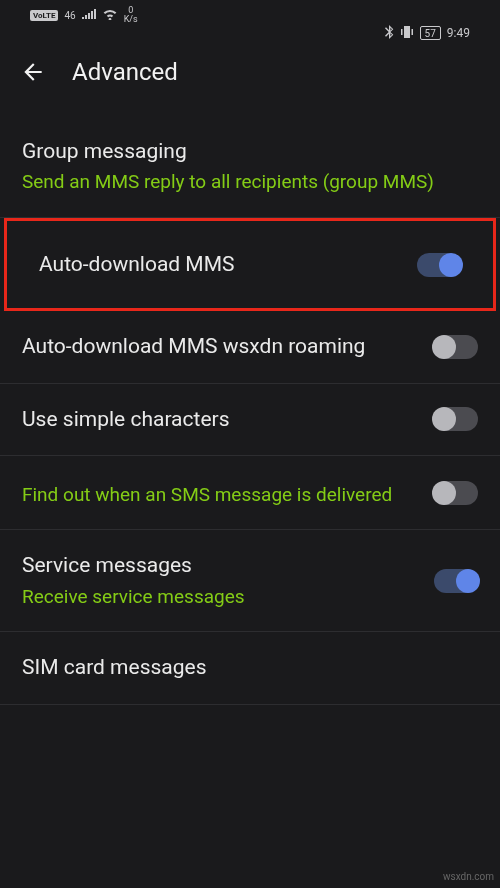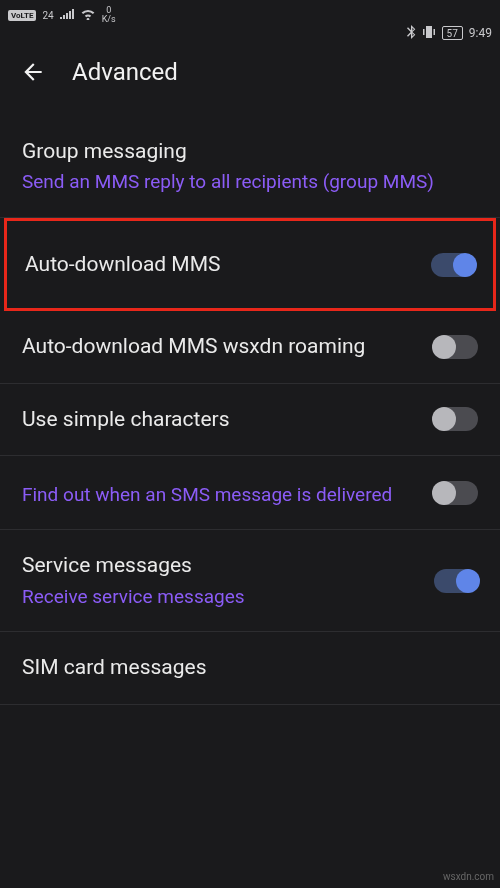--- a/index.html
+++ b/index.html
@@ -10,21 +10,21 @@
       font-family: -apple-system, Roboto, "Helvetica Neue", sans-serif;
       color: #e8e8e8;
       overflow: hidden;
       position: relative;
     }
     .status-bar {
       height: 30px;
       display: flex;
       justify-content: space-between;
       align-items: center;
-      padding: 0 8px;
+      padding: 0 30px;
       font-size: 12px;
       color: #c9c9cc;
     }
     .status-left { display: flex; align-items: center; gap: 6px; }
     .status-right { display: flex; align-items: center; gap: 6px; margin-top: 36px; }
     .volte-badge {
       background: #c9c9cc;
       color: #1a1a1c;
       font-size: 8px;
       font-weight: 700;
@@ -61,30 +61,30 @@
     }
     .setting-text { flex: 1; }
     .setting-title {
       font-size: 21px;
       color: #eaeaea;
       font-weight: 400;
       line-height: 1.3;
     }
     .setting-sub {
       font-size: 19px;
-      color: #8b5cf6;
+      color: #84cc16;
       margin-top: 4px;
       line-height: 1.35;
     }
     .highlight {
       border: 3px solid #e8271a;
       margin: 0 4px;
       position: relative;
     }
-    .highlight .setting-item { border-bottom: none; padding: 30px 18px; }
+    .highlight .setting-item { border-bottom: none; padding: 30px 32px; }
     .toggle {
       width: 44px;
       height: 24px;
       border-radius: 12px;
       position: relative;
       flex: 0 0 auto;
     }
     .toggle .knob {
       position: absolute;
       width: 24px;
@@ -104,21 +104,21 @@
       color: #666;
       margin-top: 16px;
     }
   </style>
 </head>
 <body>
 
 <div class="status-bar">
   <div class="status-left">
     <span class="volte-badge">VoLTE</span>
-    <span class="signal">24</span>
+    <span class="signal">46</span>
     <span>
       <svg width="14" height="10" viewBox="0 0 14 10">
           <path fill="#c9c9cc" d="M0 8h2v2H0zM3 6h2v4H3zM6 4h2v6H6zM9 2h2v8H9zM12 0h2v10h-2z"></path>
         </svg>
     </span>
     <span>
       <svg width="16" height="12" viewBox="0 0 16 12">
           <path fill="#c9c9cc" d="M8 10a1.4 1.4 0 100 2.8A1.4 1.4 0 008 10zm-3.2-2.2l1.5 1.5a2.4 2.4 0 013.4 0l1.5-1.5a4.5 4.5 0 00-6.4 0zM1.6 4.6l1.5 1.5a7 7 0 019.8 0l1.5-1.5a9 9 0 00-12.8 0z"></path>
         </svg>
     </span>

